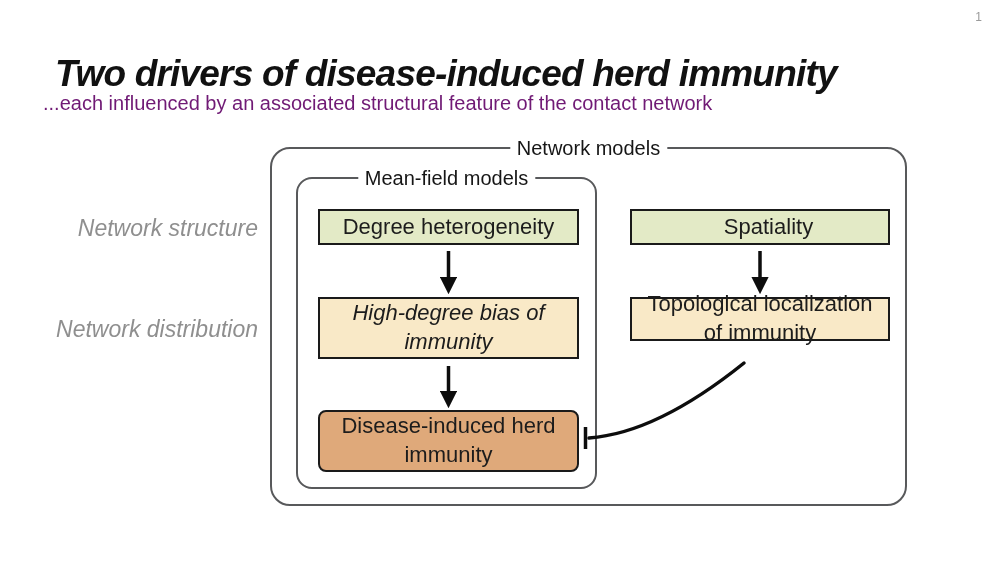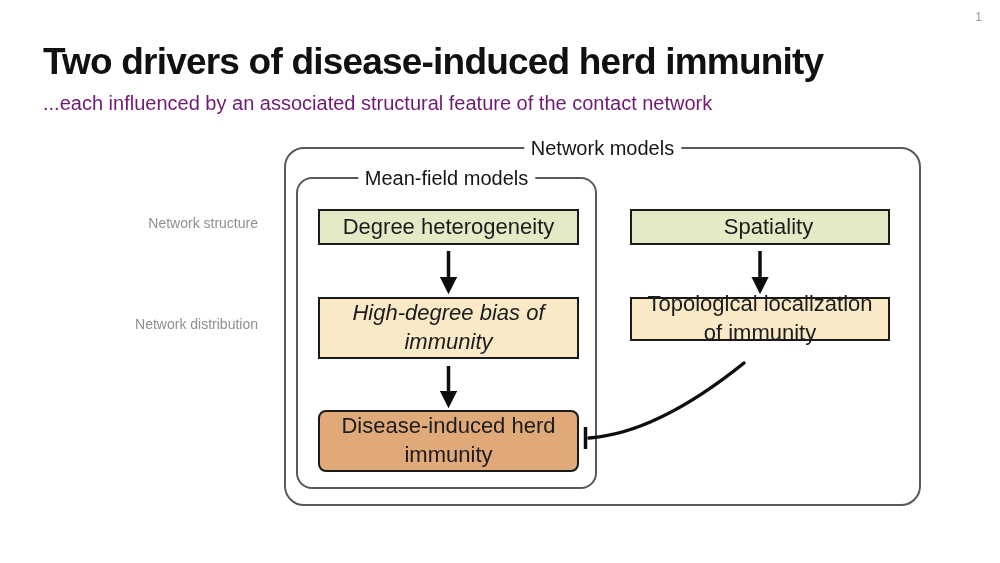--- a/index.html
+++ b/index.html
@@ -8,40 +8,40 @@
     width:1000px;height:563px;
     background:#ffffff;
     overflow:hidden;
     font-family:"Liberation Sans",sans-serif;
   }
   .page-num{
     position:absolute;top:10px;right:18px;
     font-size:12px;color:#9a9a9a;
   }
   .title{
-    position:absolute;left:43px;top:41px;margin:0;
+    position:absolute;left:43px;top:41px;margin:12px;
     font-size:37px;font-weight:700;color:#111;
-    letter-spacing:-0.8px;white-space:nowrap;
+    letter-spacing:-0.8px;white-space:nowrap;font-style:italic;
   }
   .subtitle{
     position:absolute;left:43px;top:92px;
     font-size:20px;color:#701a75;white-space:nowrap;
   }
   .row-label{
     position:absolute;left:40px;width:218px;text-align:right;
-    font-size:14px;
+    font-size:23px;font-style:italic;
     color:var(--row-label,#8f8f8f);white-space:nowrap;
   }
   .rl1{top:215px;}
   .rl2{top:316px;}
   .group{
     position:absolute;box-sizing:border-box;
     border:2.5px solid var(--group-border,#58595b);
   }
-  .group.outer{left:284px;top:147px;width:637px;height:359px;border-radius:20px;}
+  .group.outer{left:270px;top:147px;width:637px;height:359px;border-radius:20px;}
   .group.inner{left:296px;top:177px;width:301px;height:312px;border-radius:16px;padding-left:17px;}
   .group-label{
     position:absolute;top:-15px;left:50%;transform:translateX(-50%);
     background:#ffffff;padding:0 7px;
     font-size:20px;line-height:28px;color:#161616;white-space:nowrap;
   }
   .node{
     position:absolute;box-sizing:border-box;
     border:2px solid var(--node-border,#1a1a1a);
     display:flex;align-items:center;justify-content:center;

